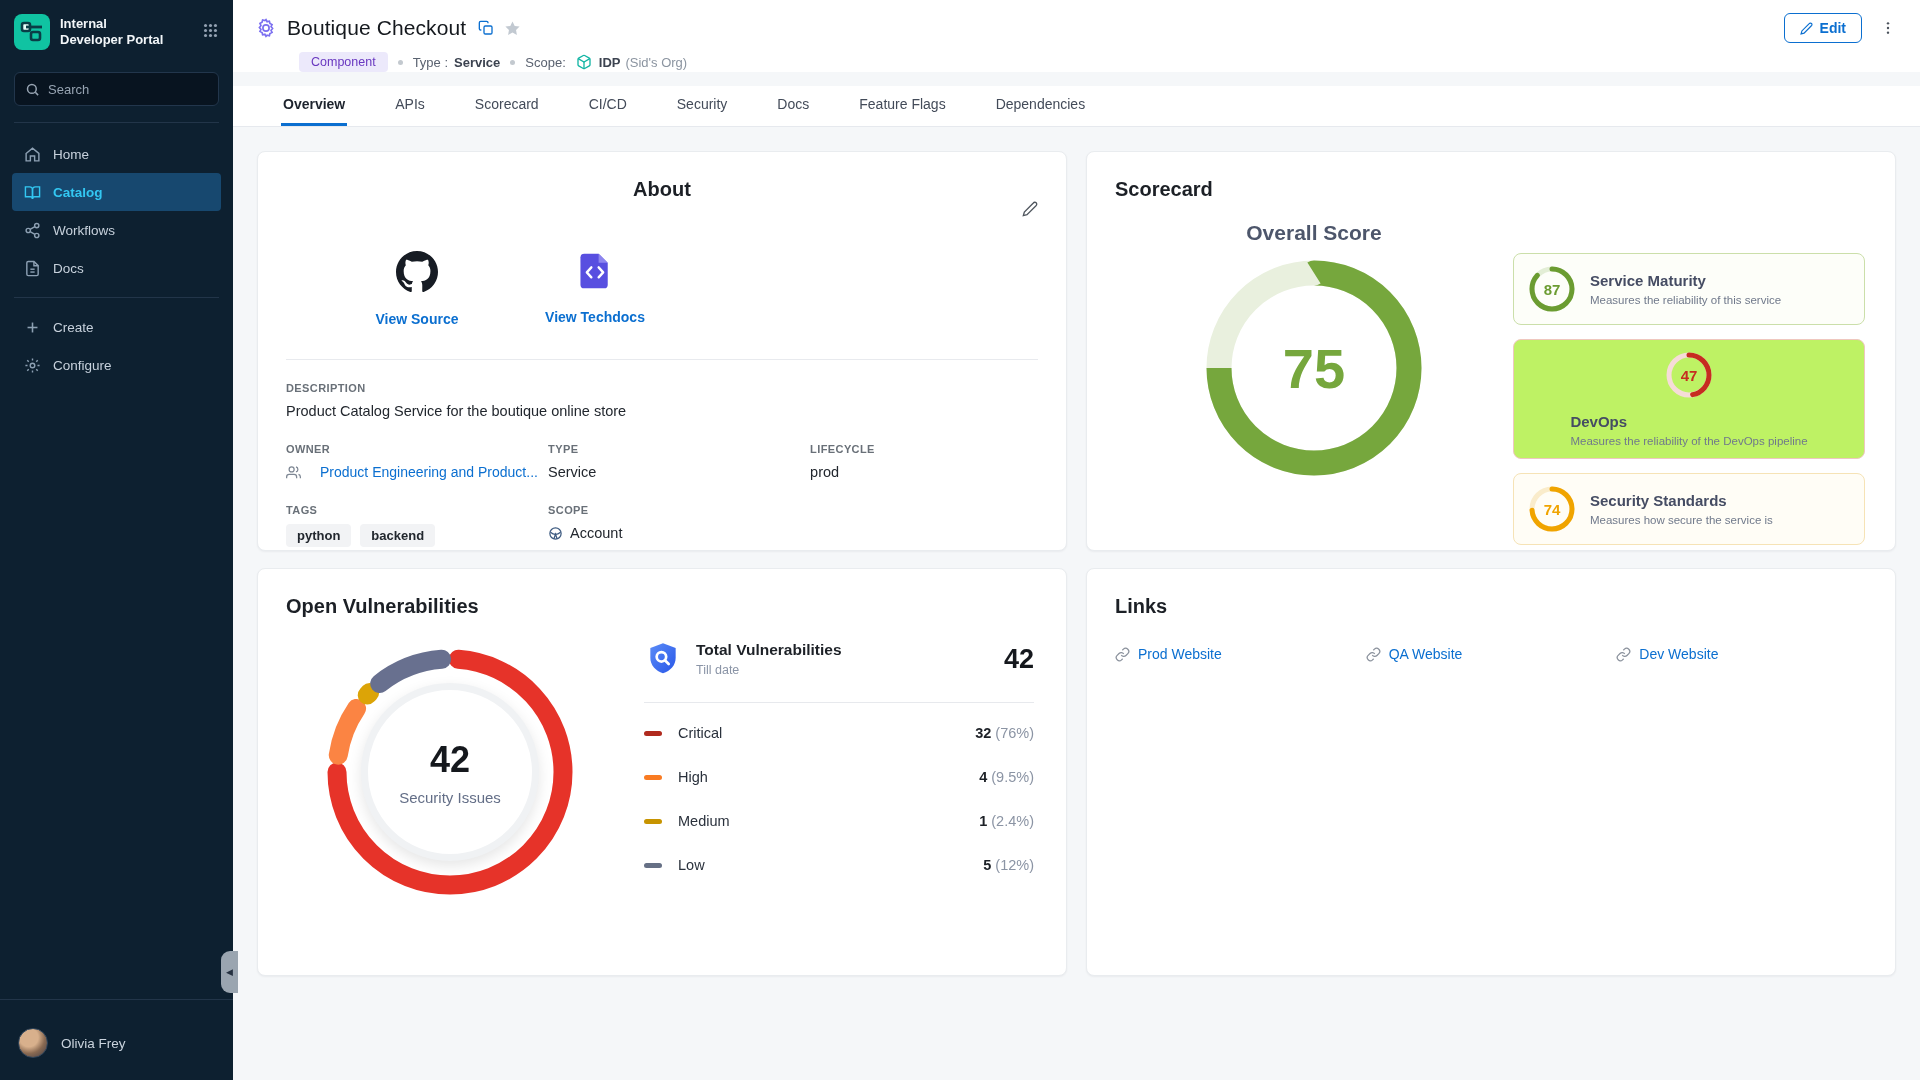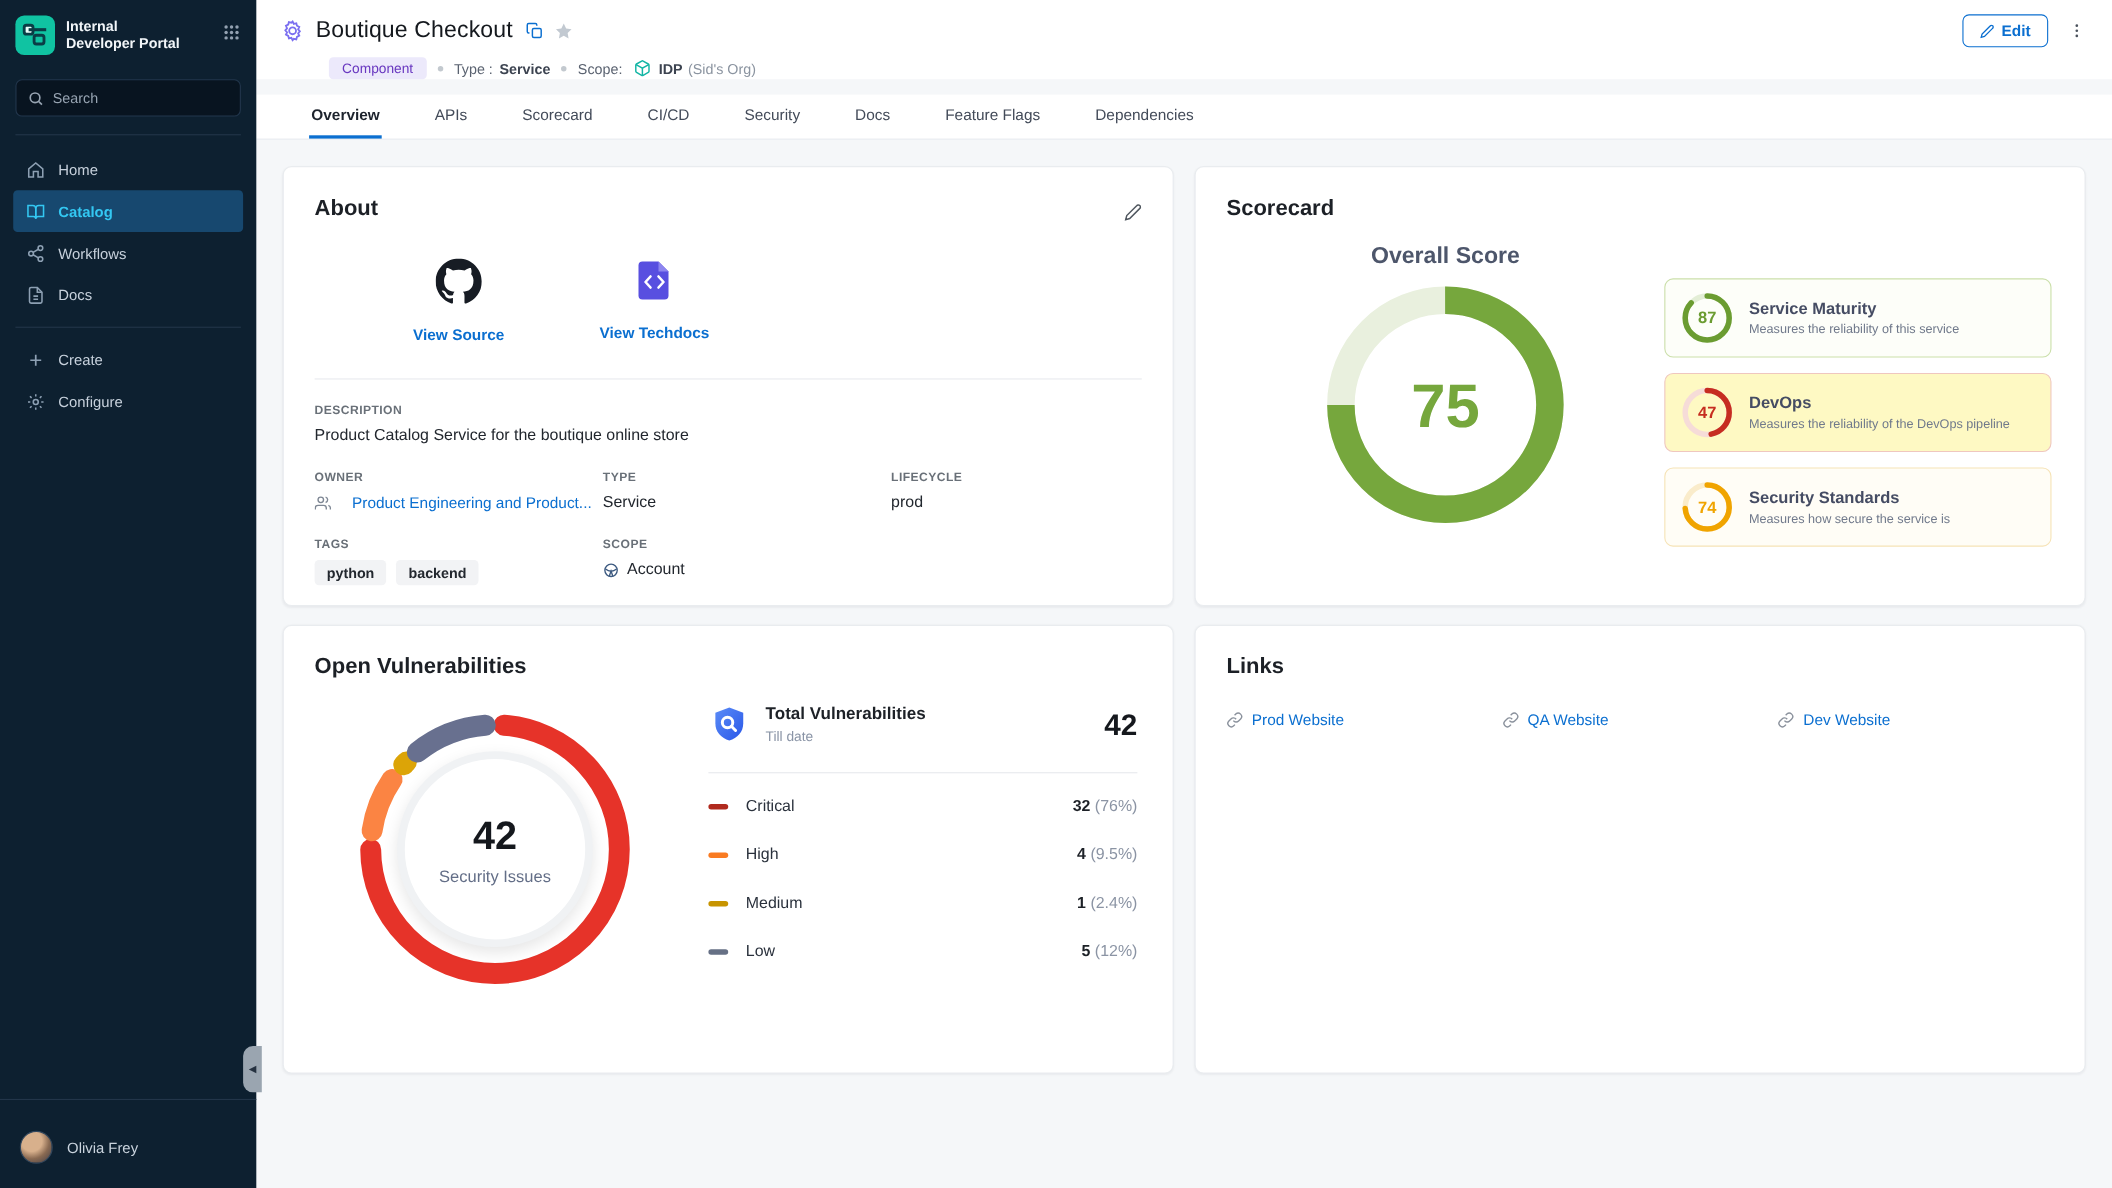--- a/index.html
+++ b/index.html
@@ -59,21 +59,21 @@
   .tabs { background:#fff; border-bottom:1px solid #e6e9ee; display:flex; padding-left:48px; }
   .tab { padding:10px 2px 11px; margin-right:46px; font-size:14px; color:#434b59; cursor:pointer;
      border-bottom:3px solid transparent; }
   .tab.active { color:#1d232d; font-weight:700; border-bottom-color:#0b6fd0; }
 
   
   .content { padding:24px 24px 0; display:grid; grid-template-columns:1fr 1fr; gap:17px 19px; }
   .card { background:#fff; border:1px solid #e9ecef; border-radius:8px; box-shadow:0 1px 2px rgba(16,24,40,.05);
      padding:26px 28px; }
   .card-title { font-size:20px; font-weight:700; color:#1c2026; }
-  .card-head { display:flex; align-items:flex-end; }
+  .card-head { display:flex; align-items:center;flex-direction:column; }
   .edit-pencil { margin-left:auto; color:#50575f; cursor:pointer; display:flex; }
 
   
   .card-about { height:400px; }
   .about-links { display:flex; margin:34px 0 0 42px; }
   .about-link-item { width:178px; display:flex; flex-direction:column; align-items:center; gap:14px; cursor:pointer; }
   .about-link-label { color:#0b6fd0; font-size:14px; font-weight:700; }
   .about-divider { height:1px; background:#e8eaee; margin-top:32px; }
   .field-label { font-size:11px; font-weight:700; letter-spacing:.4px; color:#697078; }
   .field-value { font-size:14.5px; color:#22272e; margin-top:9px; }
@@ -432,21 +432,21 @@
                 <circle cx="24" cy="24" r="20" fill="none" stroke-width="5" pathLength="100" stroke="#6b9c31" stroke-linecap="round" stroke-dasharray="87 13" stroke-dashoffset="25"></circle>
               </svg>
               <div class="mini-center" style="color: rgb(107, 156, 49);">87</div>
             </div>
             <div>
               <div class="si-title">Service Maturity</div>
               <div class="si-desc">Measures the reliability of this service</div>
             </div>
           </div>
 
-          <div class="score-item" style="border-color: rgb(239, 199, 191); background: #fef9c3;">
+          <div class="score-item" style="border-color: rgb(239, 199, 191); background: #bef264; flex-direction: column;">
             <div class="mini-ring">
               <svg width="48" height="48" viewBox="0 0 48 48">
                 <circle cx="24" cy="24" r="20" fill="none" stroke-width="5" pathLength="100" stroke="#f6dcd8"></circle>
                 <circle cx="24" cy="24" r="20" fill="none" stroke-width="5" pathLength="100" stroke="#c62d20" stroke-linecap="round" stroke-dasharray="47 53" stroke-dashoffset="25"></circle>
               </svg>
               <div class="mini-center" style="color: rgb(198, 45, 32);">47</div>
             </div>
             <div>
               <div class="si-title">DevOps</div>
               <div class="si-desc">Measures the reliability of the DevOps pipeline</div>

